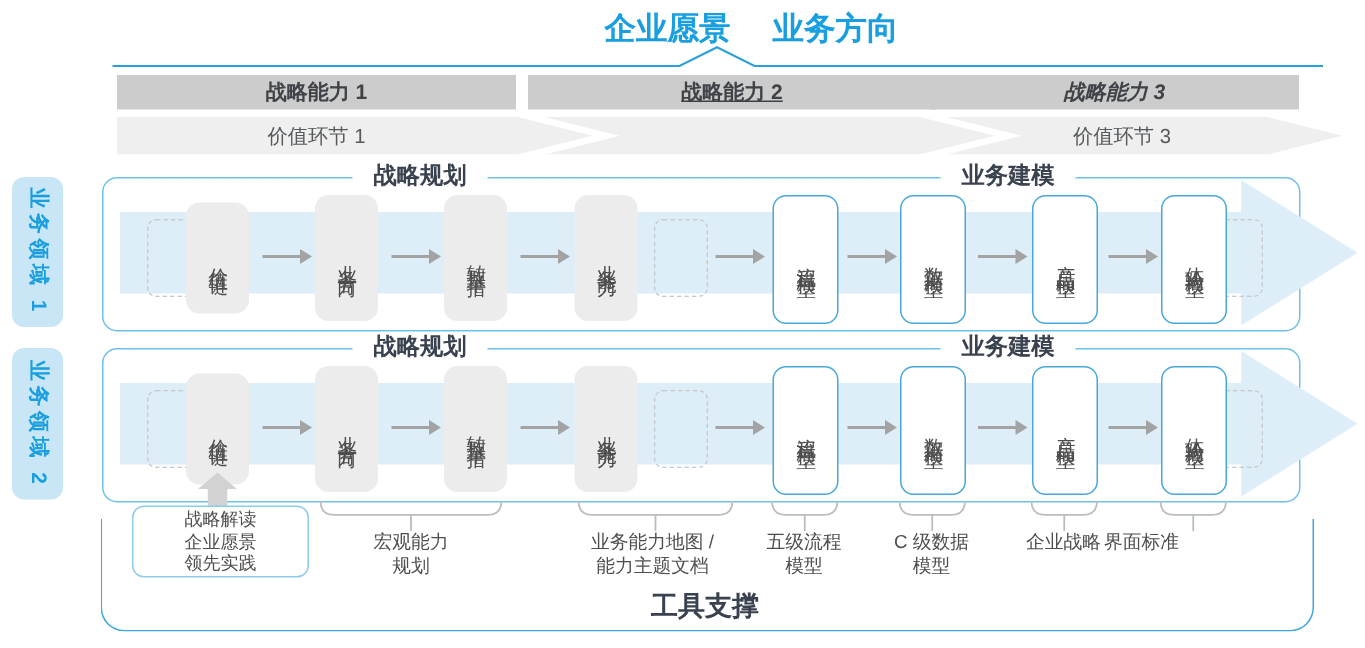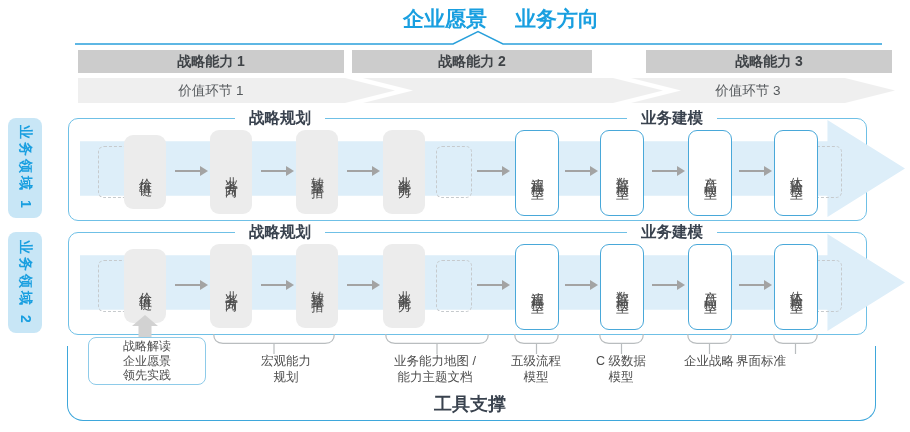--- a/index.html
+++ b/index.html
@@ -126,24 +126,24 @@
     <span>业务方向</span>
   </div>
 
   <svg class="abs caret-svg" width="910" height="50">
     <path d="M75 44 H453 L478 31.5 L503 44 H882" stroke="#2aa0db" stroke-width="1.4" fill="none"></path>
   </svg>
 
   <div class="abs cap-bar" style="left:78px;width:266px;">
       <span>战略能力 1</span>
     </div>
-  <div class="abs cap-bar" style="left:352px;width:240px;">
+  <div class="abs cap-bar" style="left:352px;width:272px;text-decoration:underline;">
       <span>战略能力 2</span>
     </div>
-  <div class="abs cap-bar" style="left:646px;width:246px;">
+  <div class="abs cap-bar" style="left:620px;width:246px;font-style:italic;">
       <span>战略能力 3</span>
     </div>
 
   <svg class="abs band-svg" width="830" height="25">
     <polygon points="3,0 270,0 320,12.5 270,25 3,25" fill="#efefef"></polygon>
     <polygon points="288,0 538,0 588,12.5 538,25 288,25 338,12.5" fill="#efefef"></polygon>
     <polygon points="556,0 770,0 820,12.5 770,25 556,25 606,12.5" fill="#efefef"></polygon>
   </svg>
   <div class="abs band-text" style="left:211px;">价值环节 1</div>
   <div class="abs band-text" style="left:748px;">价值环节 3</div>
@@ -225,21 +225,21 @@
   <svg class="abs bracket" style="left:773px;" width="45" height="21">
     <path d="M0.7 0 Q0.7 9.3 10 9.3 H35 Q44.3 9.3 44.3 0 M22.5 9.3 V20"></path>
   </svg>
 
   <div class="abs practice-box">
     <div>战略解读</div>
     <div>企业愿景</div>
     <div>领先实践</div>
   </div>
 
-  <div class="abs note" style="left:286px;">
+  <div class="abs note" style="left:274px;">
     <div>宏观能力</div>
     <div>规划</div>
   </div>
   <div class="abs note" style="left:435px;">
     <div>业务能力地图 /</div>
     <div>能力主题文档</div>
   </div>
   <div class="abs note" style="left:536px;">
     <div>五级流程</div>
     <div>模型</div>

